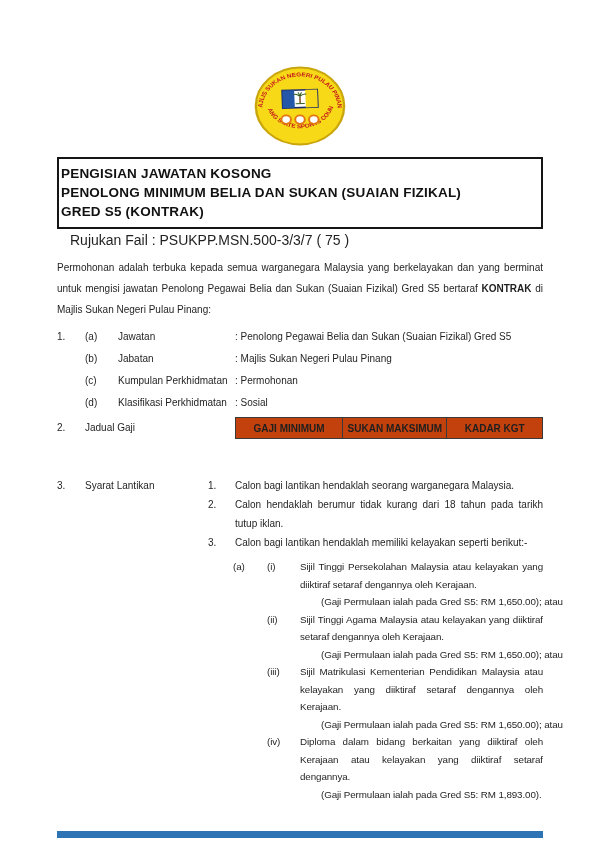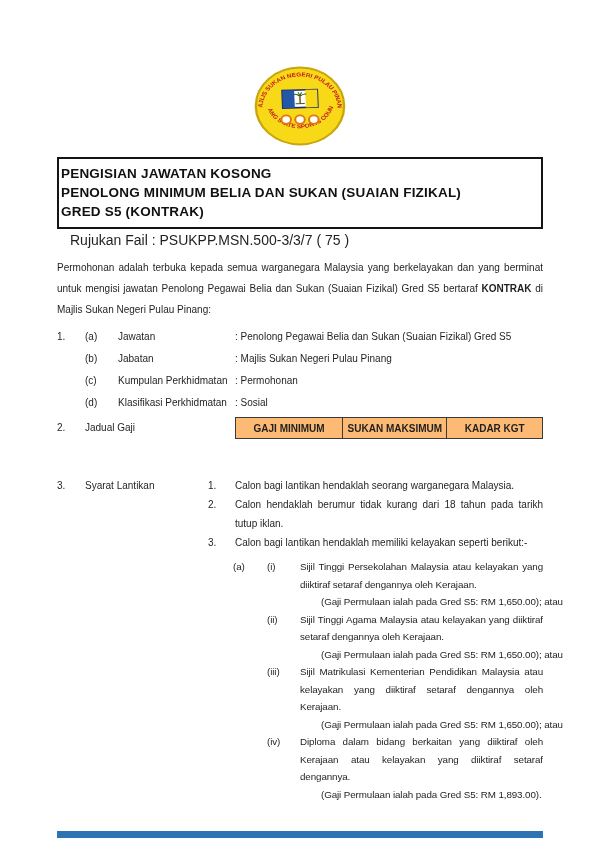--- a/index.html
+++ b/index.html
@@ -30,21 +30,21 @@
   
   .section2{top:417px;left:57px;width:486px;}
   .s2{display:grid;grid-template-columns:28px 150px 1fr;}
   .s2-label{padding-top:5px;}
   .s2-num{padding-top:5px;}
   table.salary{width:308px;border-collapse:collapse;table-layout:fixed;}
   table.salary th,table.salary td{
     border:1.5px solid #3a3a3a;height:20px;text-align:center;
     font-size:10px;padding:0 2px;vertical-align:middle;
   }
-  table.salary th{background:#fdba74;font-weight:bold;}
+  table.salary th{background:#c2410c;font-weight:bold;}
   .cw1{width:35%;} .cw2{width:34%;} .cw3{width:31%;}
   
   .section3{top:476px;left:57px;width:486px;}
   .s3{display:grid;grid-template-columns:28px 123px 1fr;}
   .cond{display:grid;grid-template-columns:27px 1fr;line-height:19px;}
   .cond-text{text-align:justify;}
   .quals{margin-left:176px;margin-top:6px;display:flex;width:310px;
          line-height:17.5px;font-size:9.8px;letter-spacing:-0.1px;}
   .qual-letter{width:34px;flex:none;}
   .qual-items{flex:1;min-width:0;}

